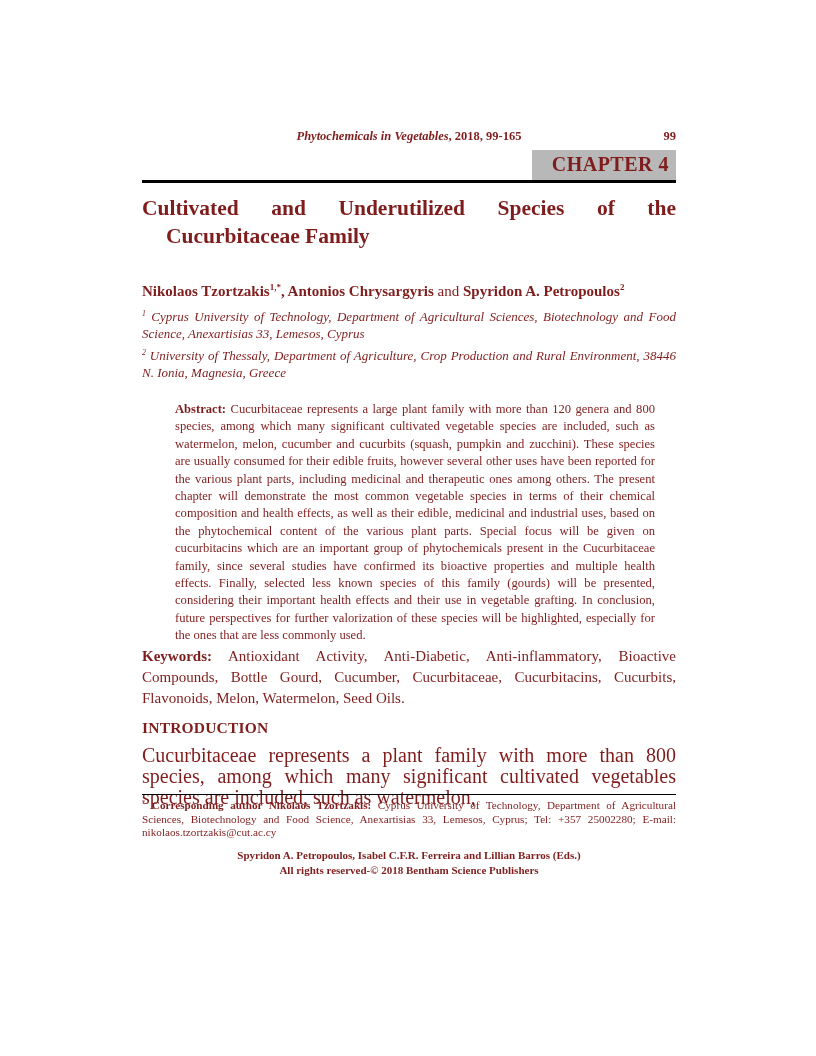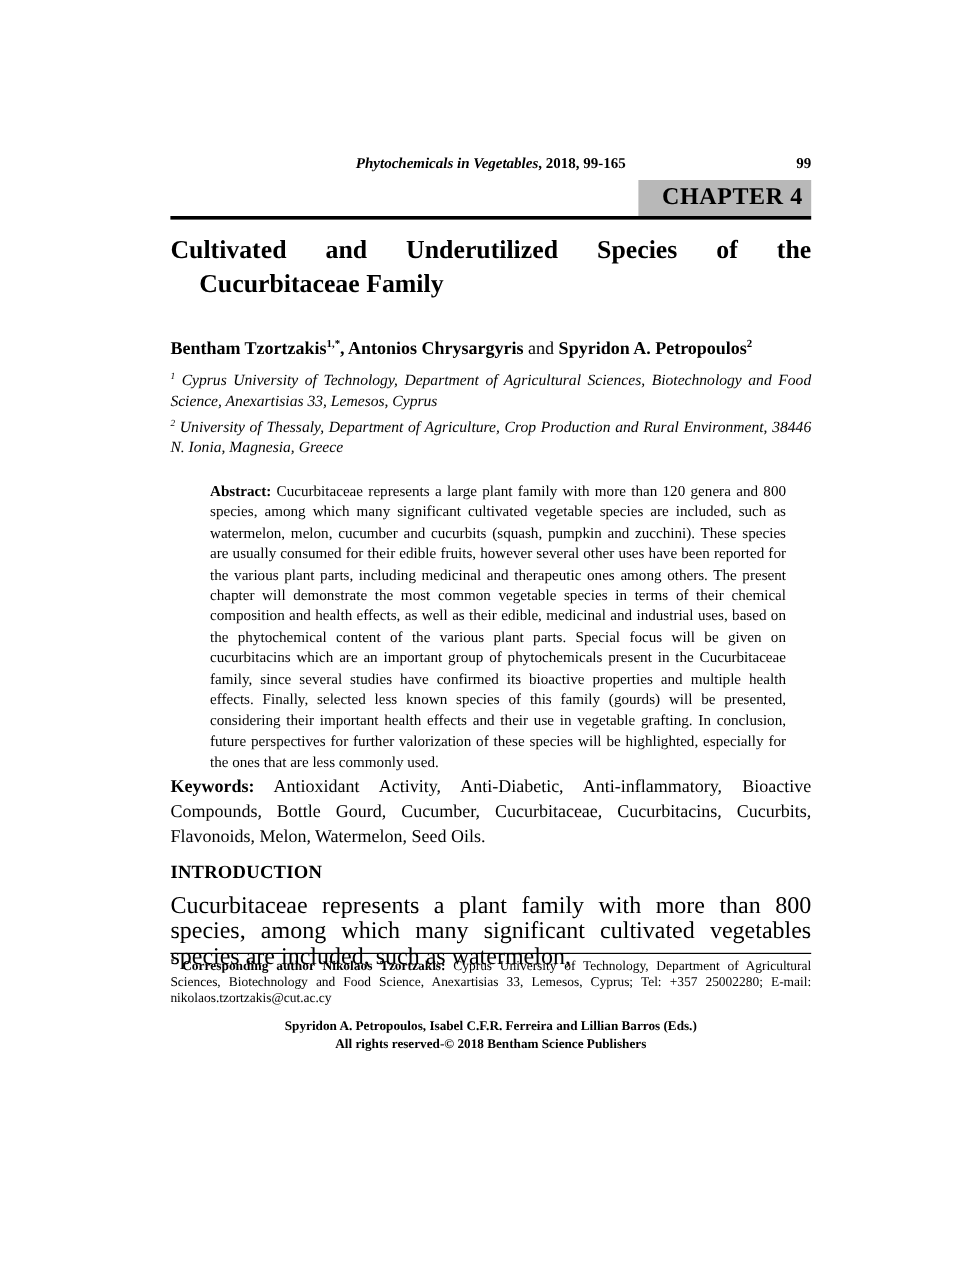--- a/index.html
+++ b/index.html
@@ -1,21 +1,21 @@
 <!DOCTYPE html>
 <html><head>
 <meta charset="utf-8">
 <style>
   html, body { margin: 0; padding: 0; background: #ffffff; }
   .page {
     position: relative;
     width: 816px;
     height: 1056px;
     background: #ffffff;
-    color: #000000;
+    color: #7f1d1d;
     font-family: "Liberation Serif", "DejaVu Serif", serif;
     overflow: hidden;
   }
   .abs { position: absolute; left: 142px; width: 534px; }
 
   
   .running-head { top: 129px; text-align: center; font-size: 12.5px; font-weight: bold; }
   .running-head .journal { font-style: italic; }
   .running-head .pagenum { position: absolute; right: 0; top: 0; }
 
@@ -76,21 +76,21 @@
 
   <div class="chapter-badge" style="background-color: rgb(184, 184, 184); padding-left: 20px;">CHAPTER 4</div>
   <div class="abs chapter-rule"></div>
 
   <div class="abs chapter-title">
     <div class="jline">Cultivated and Underutilized Species of the</div>
     <div class="lline">Cucurbitaceae Family</div>
   </div>
 
   <div class="abs byline">
-    <span>Bentham Tzortzakis</span><sup class="s">1,*</sup><span>, </span><span>Antonios Chrysargyris</span><span class="regular"> and </span><span>Spyridon A. Petropoulos</span><sup class="s">2</sup>
+    <span>Nikolaos Tzortzakis</span><sup class="s">1,*</sup><span>, </span><span>Antonios Chrysargyris</span><span class="regular"> and </span><span>Spyridon A. Petropoulos</span><sup class="s">2</sup>
   </div>
 
   <div class="abs affiliations">
     <div class="affiliation">
       <sup class="s">1</sup><span> Cyprus University of Technology, Department of Agricultural Sciences, Biotechnology and Food Science, Anexartisias 33, Lemesos, Cyprus</span>
     </div>
     <div class="affiliation">
       <sup class="s">2</sup><span> University of Thessaly, Department of Agriculture, Crop Production and Rural Environment, 38446 N. Ionia, Magnesia, Greece</span>
     </div>
   </div>

